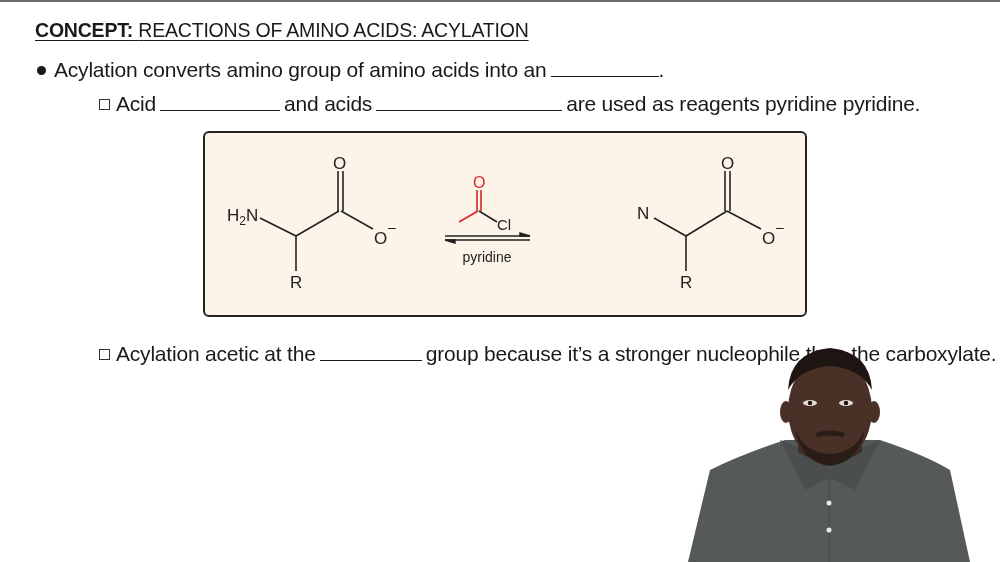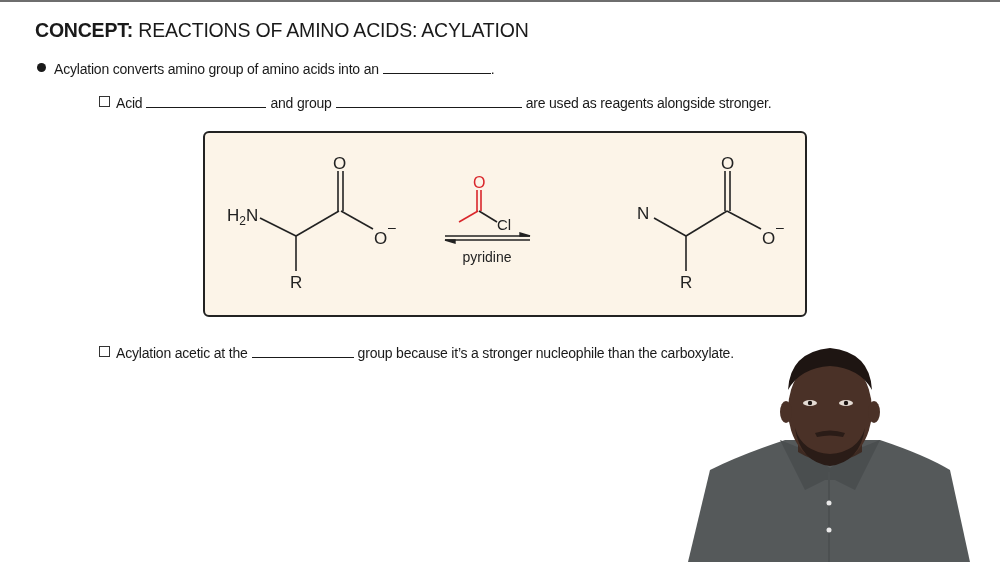--- a/index.html
+++ b/index.html
@@ -5,24 +5,24 @@
     html, body { margin: 0; padding: 0; }
     body {
       width: 1000px; height: 562px; position: relative; overflow: hidden;
       background: #ffffff;
       font-family: "Liberation Sans", sans-serif;
       color: #1a1a1a;
     }
     .topbar { position: absolute; left: 0; top: 0; width: 1000px; height: 2px; background: #6e6e6e; }
     .title {
       position: absolute; left: 35px; top: 19px; font-size: 19.5px;
-      text-underline-offset: 3px; letter-spacing: -0.2px;
+      text-decoration: underline; text-underline-offset: 3px; letter-spacing: -0.2px;
     }
     .title b { font-weight: bold; }
-    .line { position: absolute; font-size: 14px; white-space: nowrap; letter-spacing: -0.2px; }
+    .line { position: absolute; font-size: 21px; white-space: nowrap; letter-spacing: -0.2px; }
     .blank { display: inline-block; border-bottom: 1.3px solid #1a1a1a; height: 15px; vertical-align: baseline; margin: 0 4px; }
     .bullet { display: inline-block; width: 9px; height: 9px; border-radius: 50%; background: #1a1a1a; margin-right: 8px; vertical-align: 2px; }
     .sq { display: inline-block; width: 9px; height: 9px; border: 1px solid #333; margin-right: 6px; vertical-align: 1px; }
     .box {
       position: absolute; left: 203px; top: 131px; width: 600px; height: 182px;
       background: #fcf4e8; border: 2.5px solid #222; border-radius: 6px;
     }
     .box svg { position: absolute; left: 0; top: 0; }
     .presenter { position: absolute; left: 680px; top: 340px; width: 300px; height: 222px; }
   </style>
@@ -34,21 +34,21 @@
 <div class="title">
   <b>CONCEPT:</b>
   <span>REACTIONS OF AMINO ACIDS: ACYLATION</span>
 </div>
 
 <div class="line" style="left:37px; top:58px;">
   <span class="bullet"></span><span>Acylation converts amino group of amino acids into an</span><span class="blank" style="width:108px;"></span><span style="margin-left:-4px;">.</span>
 </div>
 
 <div class="line" style="left:99px; top:92px;">
-  <span class="sq"></span><span>Acid</span><span class="blank" style="width:120px;"></span><span>and group</span><span class="blank" style="width:186px;"></span><span>are used as reagents alongside stronger.</span>
+  <span class="sq"></span><span>Acid</span><span class="blank" style="width:120px;"></span><span>and acids</span><span class="blank" style="width:186px;"></span><span>are used as reagents pyridine pyridine.</span>
 </div>
 
 <div class="box">
   <svg width="600" height="182" viewBox="0 0 600 182" font-family="Liberation Sans, sans-serif">
 
     <g stroke="#222" stroke-width="1.6" fill="none">
       <line x1="55" y1="85" x2="91" y2="103"></line>
       <line x1="91" y1="103" x2="134" y2="78"></line>
       <line x1="91" y1="103" x2="91" y2="138"></line>
       <line x1="133" y1="78" x2="133" y2="38"></line>

